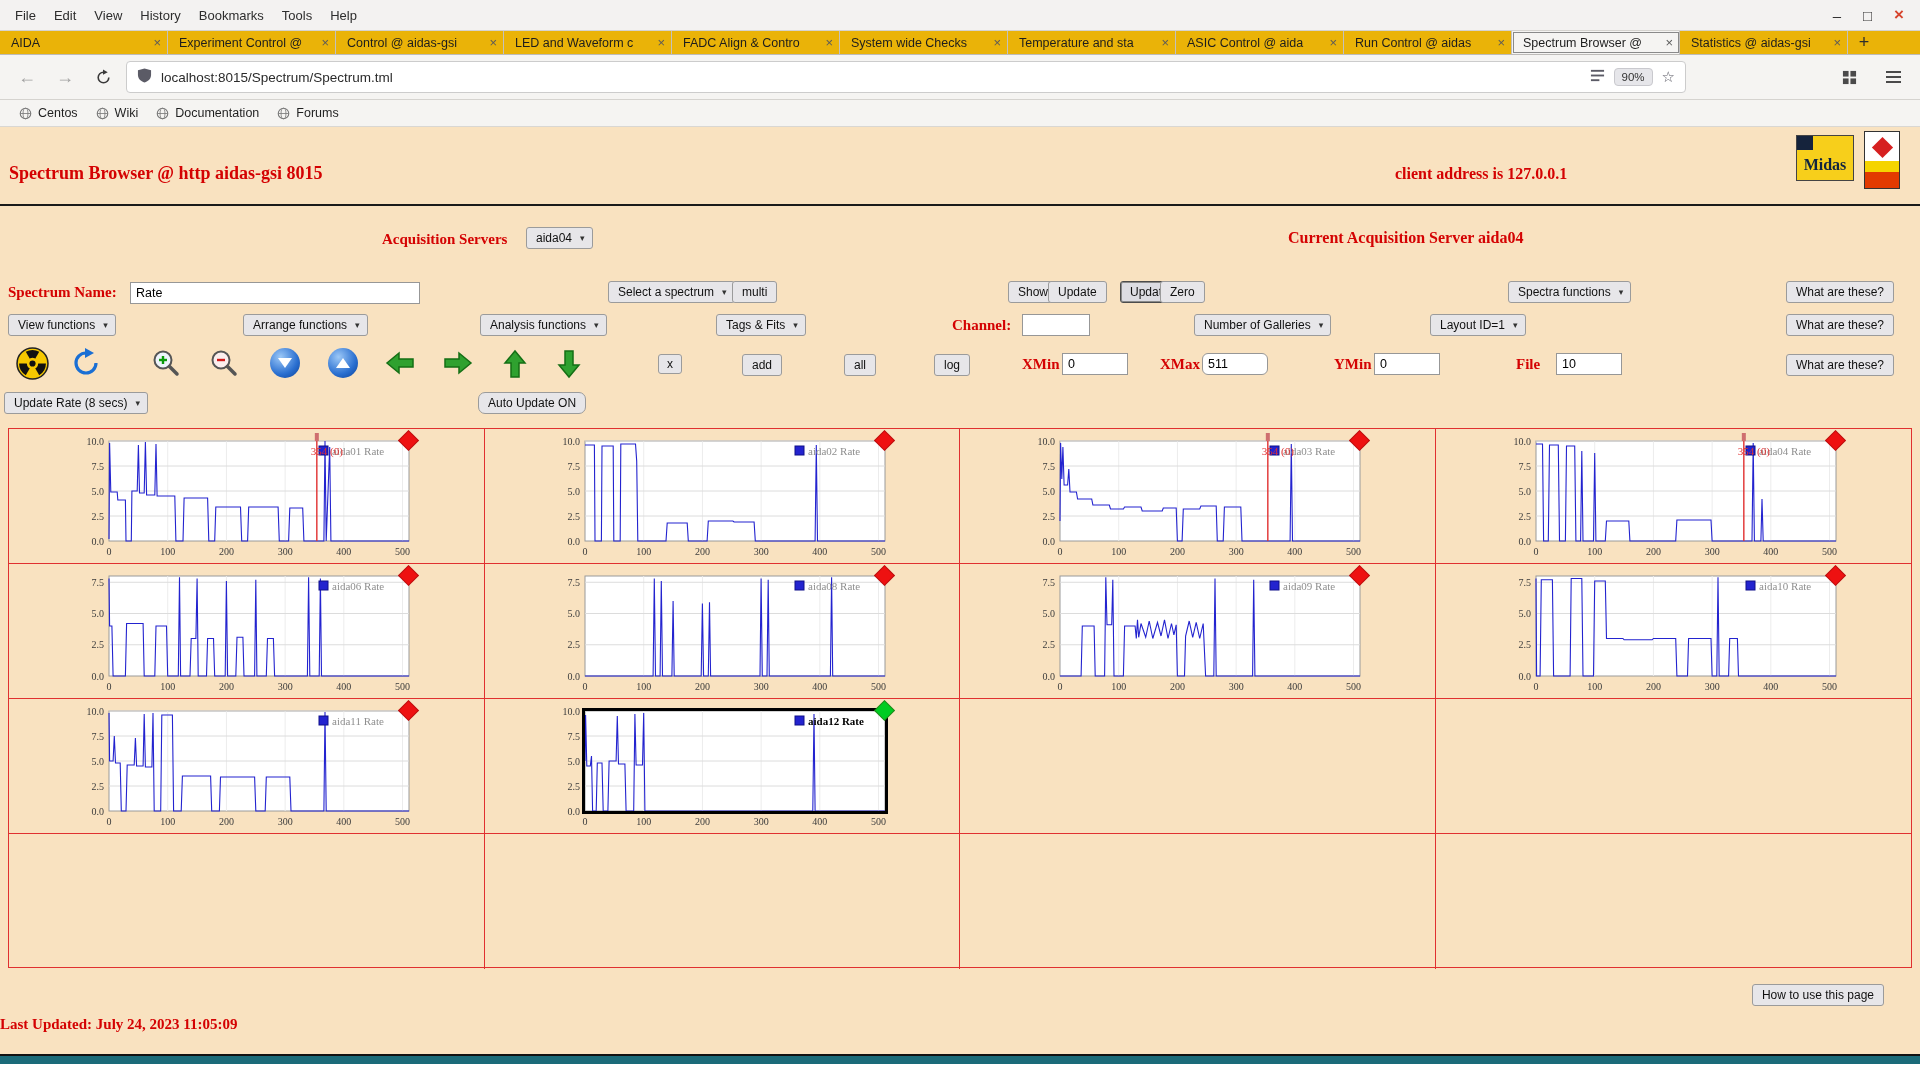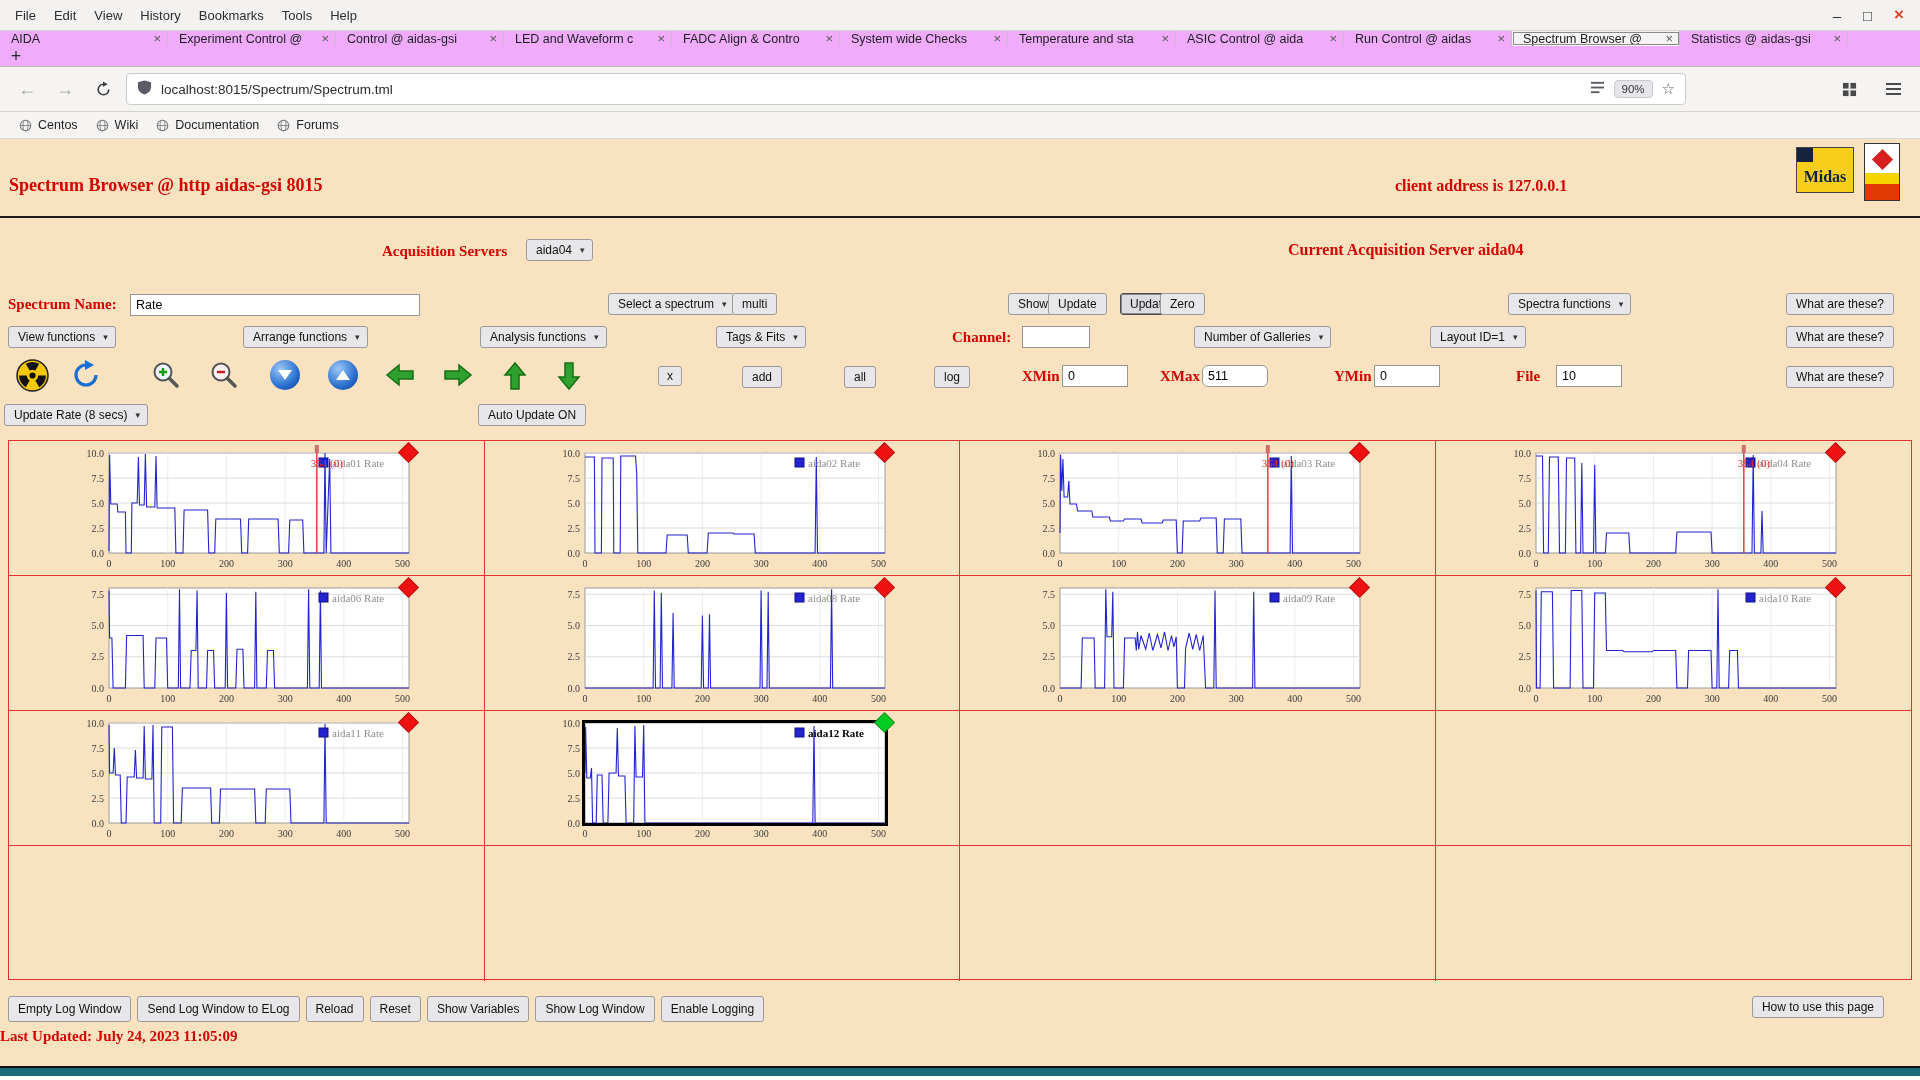--- a/index.html
+++ b/index.html
@@ -10,21 +10,21 @@
   }
 
   
   .menubar { height:31px; background:#f3f2f1; border-bottom:1px solid #d5d3cf;
     display:flex; align-items:center; padding-left:6px; }
   .menu-item { padding:0 9px; font-size:13px; color:#2d2d2d; }
   .win-controls { margin-left:auto; display:flex; align-items:center; gap:22px; padding-right:16px; }
   .wc { font-size:15px; color:#333; }
   .wc-close { color:#d6442c; font-weight:bold; font-size:17px; }
 
-  .tabbar { height:36px; background:#f0abfc; border-bottom:1px solid #bdbbb8; display:flex; align-items:stretch;flex-direction:column; }
+  .tabbar { height:24px; background:#eab308; border-bottom:1px solid #bdbbb8; display:flex; align-items:stretch; }
   .tab { width:168px; display:flex; align-items:center; padding:0 6px 0 11px; font-size:12.5px;
     color:#1d1d1d; border-right:1px solid #c3c1be; }
   .tab-label { flex:1; white-space:nowrap; overflow:hidden; }
   .tab-close { color:#5a5a5a; font-size:13px; margin-left:4px; }
   .tab.active { background:#f5f4f2; outline:1px solid #8a8a8a; outline-offset:-2px; }
   .newtab { width:32px; display:flex; align-items:center; justify-content:center; font-size:18px; color:#2d2d2d; }
 
   .navbar { height:45px; background:#f5f4f2; border-bottom:1px solid #d5d3cf;
     display:flex; align-items:center; gap:8px; padding:0 12px; }
   .nav-btn { width:30px; height:30px; display:flex; align-items:center; justify-content:center;
@@ -399,21 +399,21 @@
     <span class="red-label rowctl" style="left:1516px;top:10px;">File</span>
     <input class="txt rowctl" style="left: 1556px; top: 7px; width: 66px;" value="10">
     <button class="btn rowctl" style="right:26px;top:8px;">What are these?</button>
   </div>
 
   <div class="ctl-row" style="height:26px;margin-top:6px;">
     <span class="sel rowctl" style="left:4px;top:0;">
       <span>Update Rate (8 secs)</span>
         <span class="arr">▾</span>
     </span>
-    <button class="btn rowctl" style="left:478px;top:0;">Auto Update ON</button>
+    <button class="btn rowctl" style="left:478px;top:0;border-radius:7px;">Auto Update ON</button>
   </div>
 
   <div class="spectrum-grid">
     <div class="cell">
         <div class="chart"><svg width="402" height="130" viewBox="0 0 402 130">
             <rect x="70" y="8" width="300" height="100" fill="#ffffff" stroke="#9a9a9a" stroke-width="1"></rect>
             <text x="70" y="122" text-anchor="middle" class="tick">0</text>
             <line x1="128.70841487279841" y1="8" x2="128.70841487279841" y2="108" stroke="#ececec"></line>
             <text x="128.70841487279841" y="122" text-anchor="middle" class="tick">100</text>
             <line x1="187.41682974559686" y1="8" x2="187.41682974559686" y2="108" stroke="#ececec"></line>
@@ -704,29 +704,19 @@
       </div>
     <div class="cell"></div>
     <div class="cell"></div>
     <div class="cell"></div>
     <div class="cell"></div>
     <div class="cell"></div>
     <div class="cell"></div>
   </div>
 
   <div class="footer-row">
-    <div style="display:flex;gap:6px;">
-
-    <button class="btn">Empty Log Window</button>
-        <button class="btn">Send Log Window to ELog</button>
-        <button class="btn">Reload</button>
-        <button class="btn">Reset</button>
-        <button class="btn">Show Variables</button>
-        <button class="btn">Show Log Window</button>
-        <button class="btn">Enable Logging</button>
-      </div>
     <button class="btn" style="position:absolute;right:28px;top:0;">How to use this page</button>
   </div>
   <div class="updated red-serif">Last Updated: July 24, 2023 11:05:09</div>
 
 </div>
 
 <div class="bottombar"></div>
 
 </body></html>

